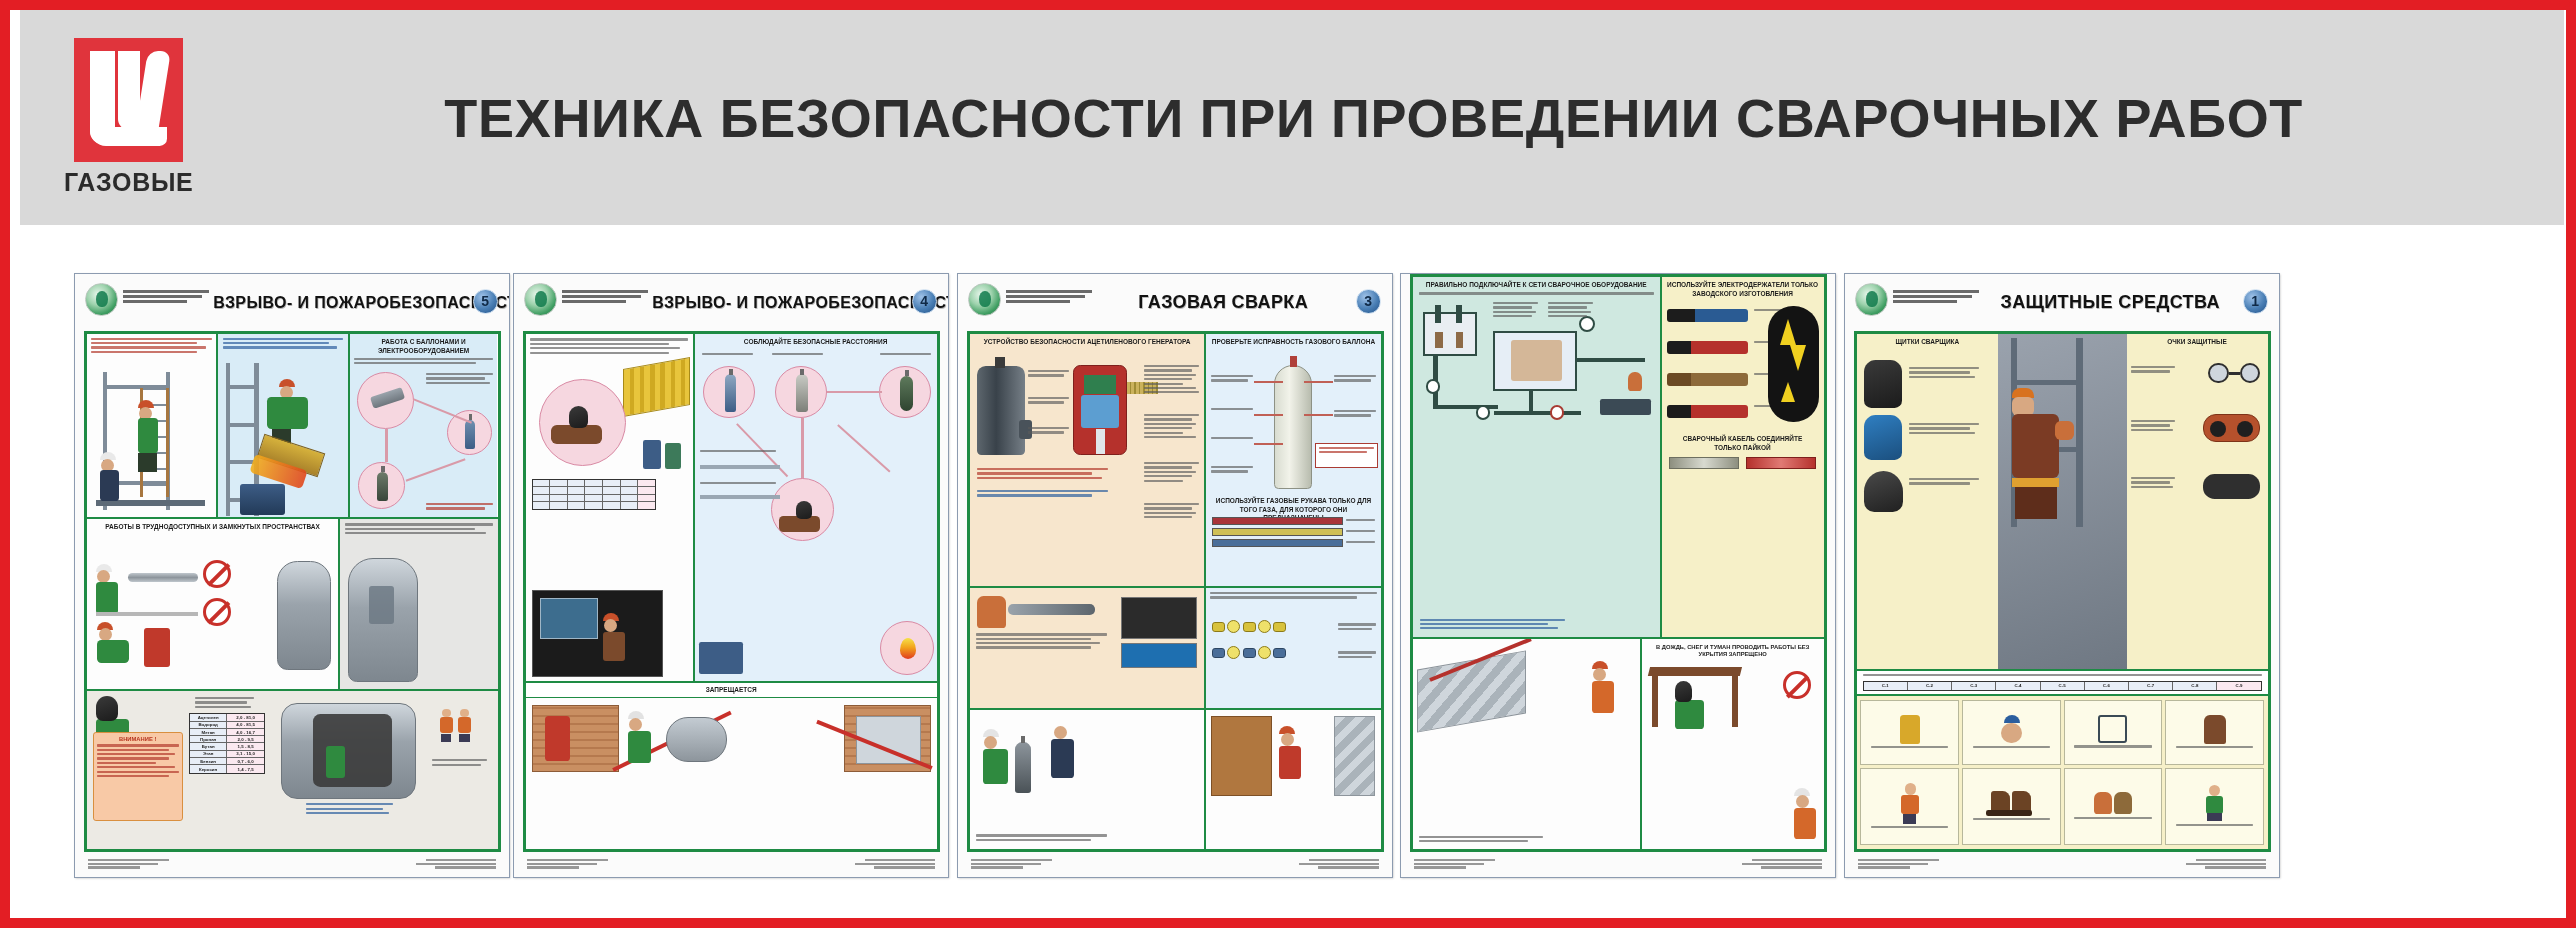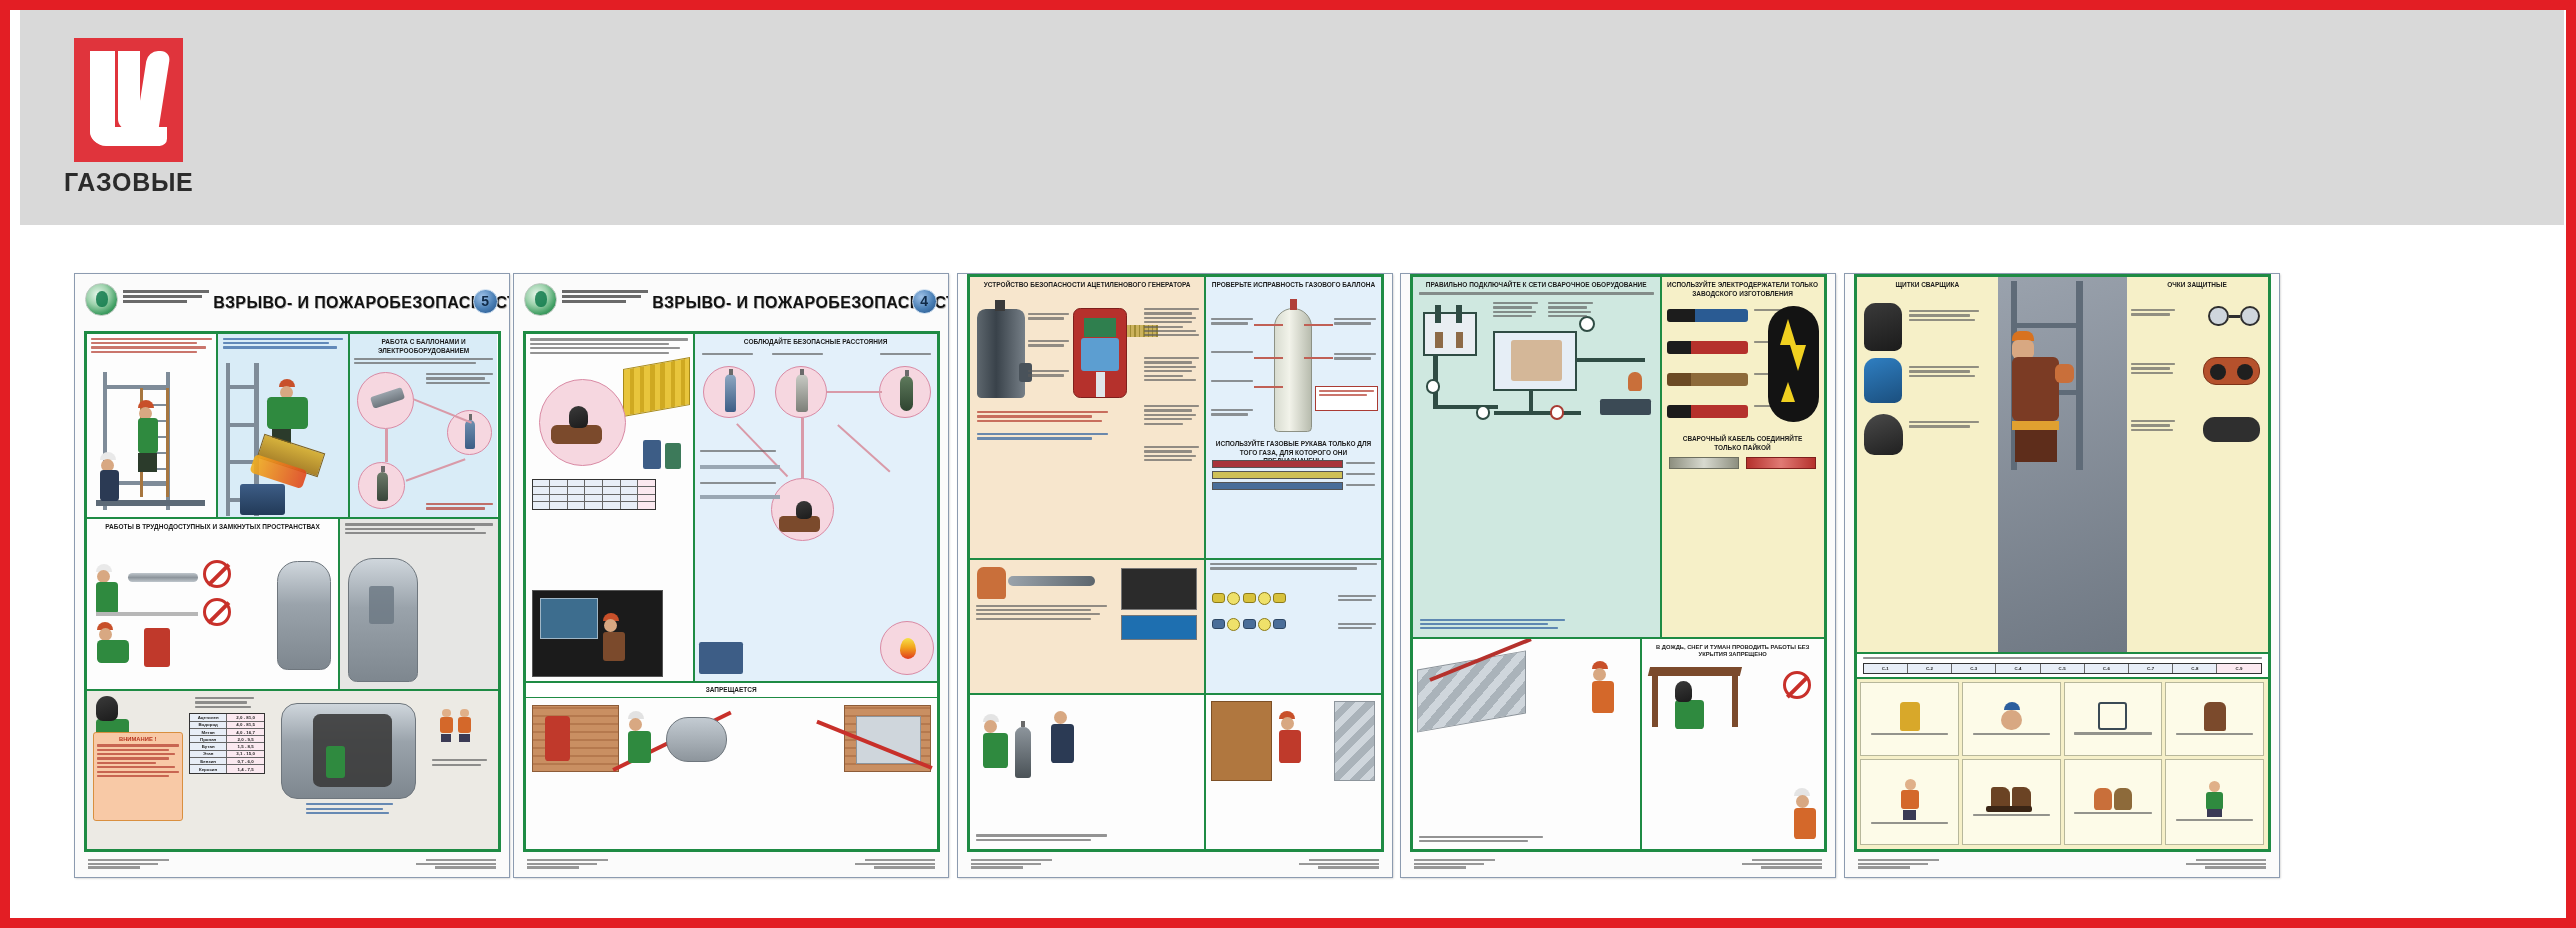--- a/index.html
+++ b/index.html
@@ -412,20 +412,21 @@
     <div id="brand">
       <div class="lk-mark">
         <div class="u-left"></div>
         <div class="u-mid"></div>
         <div class="k-stroke"></div>
         <div class="base"></div>
       </div>
       <div class="lk-word">ГАЗОВЫЕ</div>
     </div>
 
+    <div id="header-title">ТЕХНИКА БЕЗОПАСНОСТИ ПРИ ПРОВЕДЕНИИ СВАРОЧНЫХ РАБОТ</div>
   </div>
 
   <div id="poster-strip">
 
     <div class="poster p1">
       <div class="p-head">
         <div class="emblem"></div>
         <div class="emblem-text">
           <i></i>
             <i></i>
@@ -836,20 +837,32 @@
           </div>
         <div class="foot-lines r">
             <i></i>
             <i></i>
             <i></i>
           </div>
       </div>
     </div>
 
     <div class="poster p3">
+      <div class="p-head">
+        <div class="emblem"></div>
+        <div class="emblem-text">
+            <i></i>
+            <i></i>
+            <i></i>
+          </div>
+        <div class="p-titles">
+          <div class="p-title">ГАЗОВАЯ СВАРКА</div>
+        </div>
+        <div class="p-num">3</div>
+      </div>
 
       <div class="p-body">
         <div class="row" style="flex:2;">
 
           <div class="col bd-r bg-cream" style="flex:1.55;">
             <div class="blk-title">УСТРОЙСТВО БЕЗОПАСНОСТИ АЦЕТИЛЕНОВОГО ГЕНЕРАТОРА</div>
 
             <div style="position:absolute;left:7.3px;top:32px;width:48px;height:89px;background:linear-gradient(90deg,#5e676e,#39424a 40%,#767f87);border-radius:8.7px 8.7px 4.4px 4.4px;">
               <div style="position:absolute;left:17.5px;top:-8.7px;width:10.2px;height:10.2px;background:#3a3a3a;"></div>
               <div style="position:absolute;right:-7.3px;top:54px;width:13px;height:19px;background:#49525a;border-radius:2.9px;"></div>
@@ -1193,20 +1206,32 @@
           </div>
         <div class="foot-lines r">
             <i></i>
             <i></i>
             <i></i>
           </div>
       </div>
     </div>
 
     <div class="poster p5">
+      <div class="p-head">
+        <div class="emblem"></div>
+        <div class="emblem-text">
+            <i></i>
+            <i></i>
+            <i></i>
+          </div>
+        <div class="p-titles">
+          <div class="p-title">ЗАЩИТНЫЕ СРЕДСТВА</div>
+        </div>
+        <div class="p-num">1</div>
+      </div>
 
       <div class="p-body bg-yellow">
 
         <div class="row" style="flex:2.3;">
 
           <div class="col" style="flex:1.15;">
             <div class="blk-title">ЩИТКИ СВАРЩИКА</div>
 
             <div style="position:absolute;left:7.3px;top:26px;" class="helmet-mask"></div>
             <div class="txt" style="position:absolute;left:52px;top:33px;width:70px;padding:0;">

